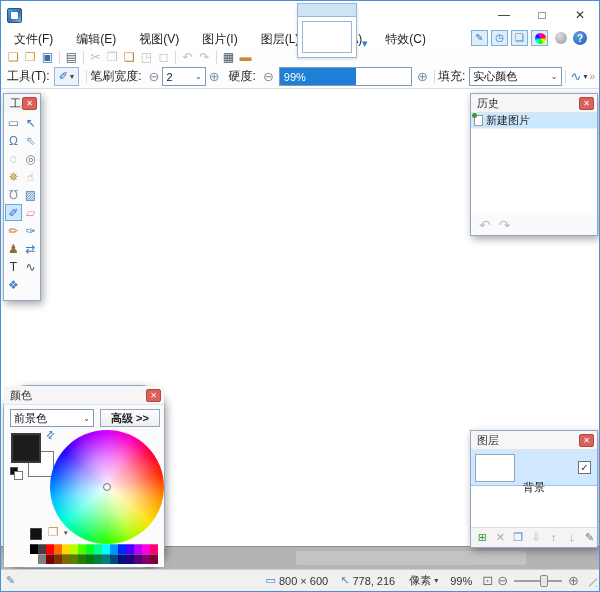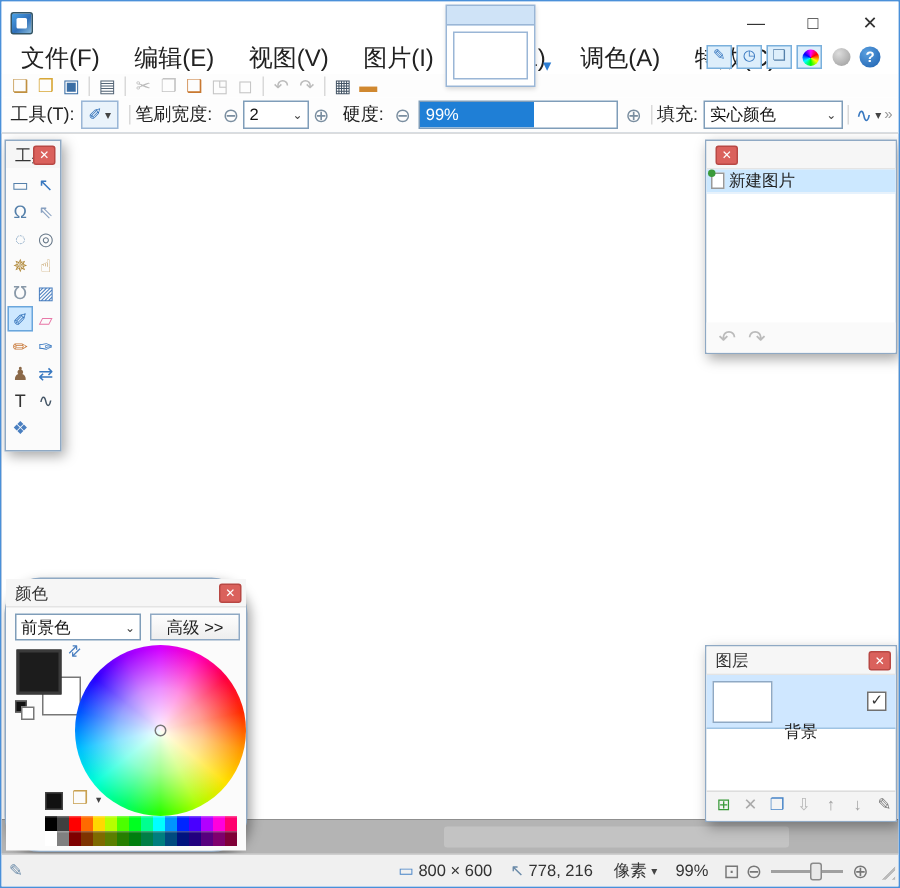--- a/index.html
+++ b/index.html
@@ -9,21 +9,21 @@
   
   .titlebar{height:28px;display:flex;align-items:center;background:#fff;padding-left:6px;}
   .app-icon{width:15px;height:15px;border-radius:2px;background:linear-gradient(135deg,#4aa3e8 0%,#2f6fb8 55%,#8bd 100%);border:1px solid #356;margin-right:7px;position:relative;}
   .app-icon::after{content:"";position:absolute;left:3px;top:3px;width:7px;height:7px;background:#fff;border-radius:1px;}
   .title-text{font-size:12px;color:#222;}
   .win-controls{margin-left:auto;display:flex;height:28px;}
   .win-btn{width:38px;height:28px;display:flex;align-items:center;justify-content:center;font-size:12px;color:#333;}
 
   
   .menubar{height:20px;display:flex;align-items:center;padding-left:4px;background:#fff;position:relative;}
-  .menu-item{font-size:16px;color:#222;padding:2px 9px;margin-right:5px;white-space:nowrap;}
+  .menu-item{font-size:12px;color:#222;padding:2px 9px;margin-right:5px;white-space:nowrap;}
   .menu-right{position:absolute;right:12px;top:1px;display:flex;align-items:center;gap:3px;}
   .toggle-btn{width:17px;height:16px;border:1px solid #7ab0dc;background:#ddeefb;display:inline-flex;align-items:center;justify-content:center;font-size:10px;line-height:1;}
   .mini-wheel{background:conic-gradient(#f0f,#f00,#ff0,#0f0,#0ff,#00f,#f0f);border-radius:50%;width:11px;height:11px;padding:0;border:1px solid #7ab0dc;box-shadow:0 0 0 2px #ddeefb inset;}
   .toggle-btn.mini-wheel{width:17px;height:16px;border-radius:0;background:#ddeefb;position:relative;}
   .toggle-btn.mini-wheel::after{content:"";position:absolute;left:3px;top:2px;width:11px;height:11px;border-radius:50%;background:conic-gradient(#f0f,#f00,#ff0,#0f0,#0ff,#00f,#f0f);}
   .orb{width:12px;height:12px;border-radius:50%;background:radial-gradient(circle at 35% 30%,#ddd,#999);margin-left:4px;}
   .help-btn{width:14px;height:14px;border-radius:50%;background:radial-gradient(circle at 35% 30%,#5aa0e0,#1c5fae);color:#fff;font-size:10px;font-weight:bold;display:inline-flex;align-items:center;justify-content:center;margin-left:3px;}
 
   
   .toolbar1{height:16px;display:flex;align-items:center;padding-left:4px;background:#fdfdfd;}
@@ -75,21 +75,21 @@
   .history-item{height:16px;background:#cce8ff;display:flex;align-items:center;gap:3px;padding-left:3px;font-size:11px;color:#222;border-bottom:1px solid #e8f2fb;}
   .hist-page{width:9px;height:11px;background:#fff;border:1px solid #999;position:relative;flex:none;}
   .hist-page::after{content:"";position:absolute;left:-3px;top:-3px;width:5px;height:5px;border-radius:50%;background:#3a9a3a;}
   .history-footer{position:absolute;left:0;right:0;bottom:0;height:20px;display:flex;align-items:center;gap:8px;padding-left:8px;background:#fafafa;}
   .hist-arrow{font-size:14px;line-height:1;}
 
   
   .colors-panel{left:2px;top:296px;width:162px;height:183px;border-radius:24px;}
   .colors-body{top:18px;background:#fbfbfb;}
   .combo.mode{position:absolute;left:6px;top:4px;width:84px;height:18px;}
-  .adv-btn{position:absolute;left:96px;top:4px;width:60px;height:18px;border:1px solid #8fa9c4;background:linear-gradient(#fdfdfd,#eee);font-size:11px;color:#222;display:flex;align-items:center;justify-content:center;}
+  .adv-btn{position:absolute;left:96px;top:4px;width:60px;height:18px;border:1px solid #8fa9c4;background:linear-gradient(#fdfdfd,#eee);font-size:11px;color:#222;display:flex;align-items:center;justify-content:center;font-weight:bold;}
   .swatch-bg{position:absolute;left:24px;top:46px;width:26px;height:26px;background:#fff;border:1px solid #777;}
   .swatch-fg{position:absolute;left:7px;top:28px;width:30px;height:30px;background:#1c1c1c;border:2px solid #3a3a3a;}
   .swap-arrows{position:absolute;left:42px;top:24px;font-size:10px;color:#4a7fc0;transform:rotate(-45deg);}
   .reset-swatch{position:absolute;left:6px;top:62px;width:8px;height:8px;background:#111;border:1px solid #555;}
   .reset-swatch::after{content:"";position:absolute;left:3px;top:3px;width:7px;height:7px;background:#fff;border:1px solid #777;}
   .color-wheel{position:absolute;left:46px;top:25px;width:114px;height:114px;border-radius:50%;
      background:radial-gradient(circle,rgba(255,255,255,.96) 0%,rgba(255,255,255,.55) 35%,rgba(255,255,255,0) 68%),
      conic-gradient(from 0deg,#d400ff,#ff00bf,#ff0040,#ff2a00,#ff9500,#ffe100,#aaff00,#2bff00,#00ff6a,#00ffd5,#00bfff,#0055ff,#2a00ff,#9500ff,#d400ff);}
   .wheel-cursor{position:absolute;left:53px;top:53px;width:8px;height:8px;border:1.5px solid #777;border-radius:50%;background:transparent;}
   .mini-black-swatch{position:absolute;left:26px;top:123px;width:12px;height:12px;background:#111;border:1px solid #444;}
@@ -246,20 +246,21 @@
           <span class="tool-cell" style="color: rgb(138, 104, 72);">♟</span>
           <span class="tool-cell" style="color: rgb(56, 120, 192);">⇄</span>
           <span class="tool-cell" style="color: rgb(51, 51, 51);">T</span>
           <span class="tool-cell" style="color: rgb(68, 85, 102);">∿</span>
           <span class="tool-cell" style="color: rgb(74, 127, 192);">❖</span>
         </div>
     </div>
 
     <div class="panel history-panel">
       <div class="panel-head">
+        <span class="panel-title">历史</span>
         <span class="close-btn">✕</span>
       </div>
       <div class="panel-body history-body">
         <div class="history-item">
           <span class="hist-page"></span>
           <span>新建图片</span>
         </div>
       </div>
       <div class="history-footer">
           <span class="hist-arrow" style="color: rgb(187, 187, 187);">↶</span>

